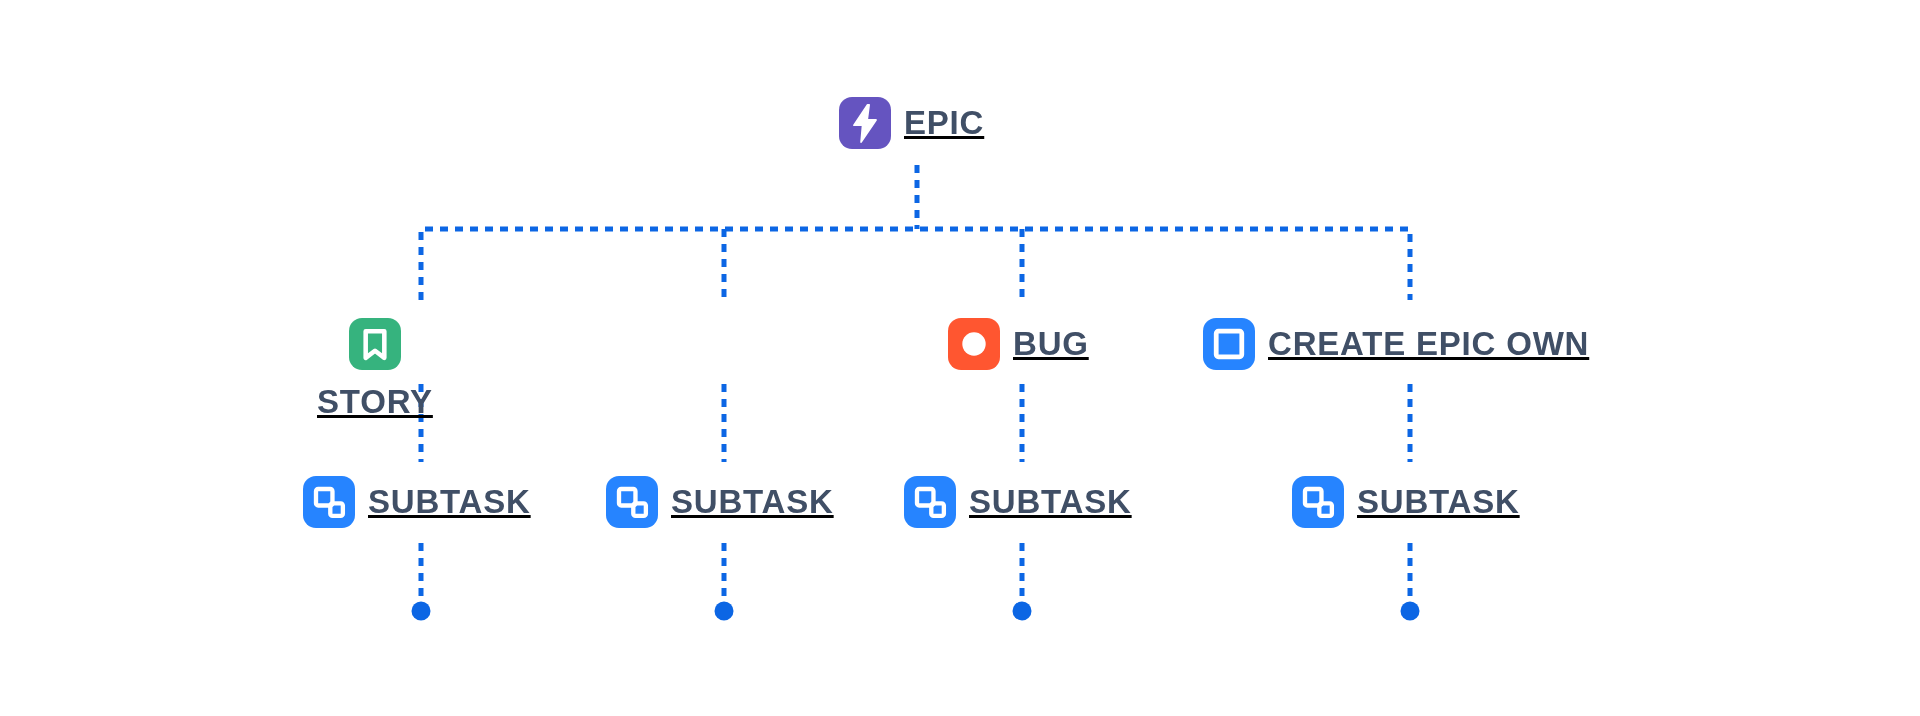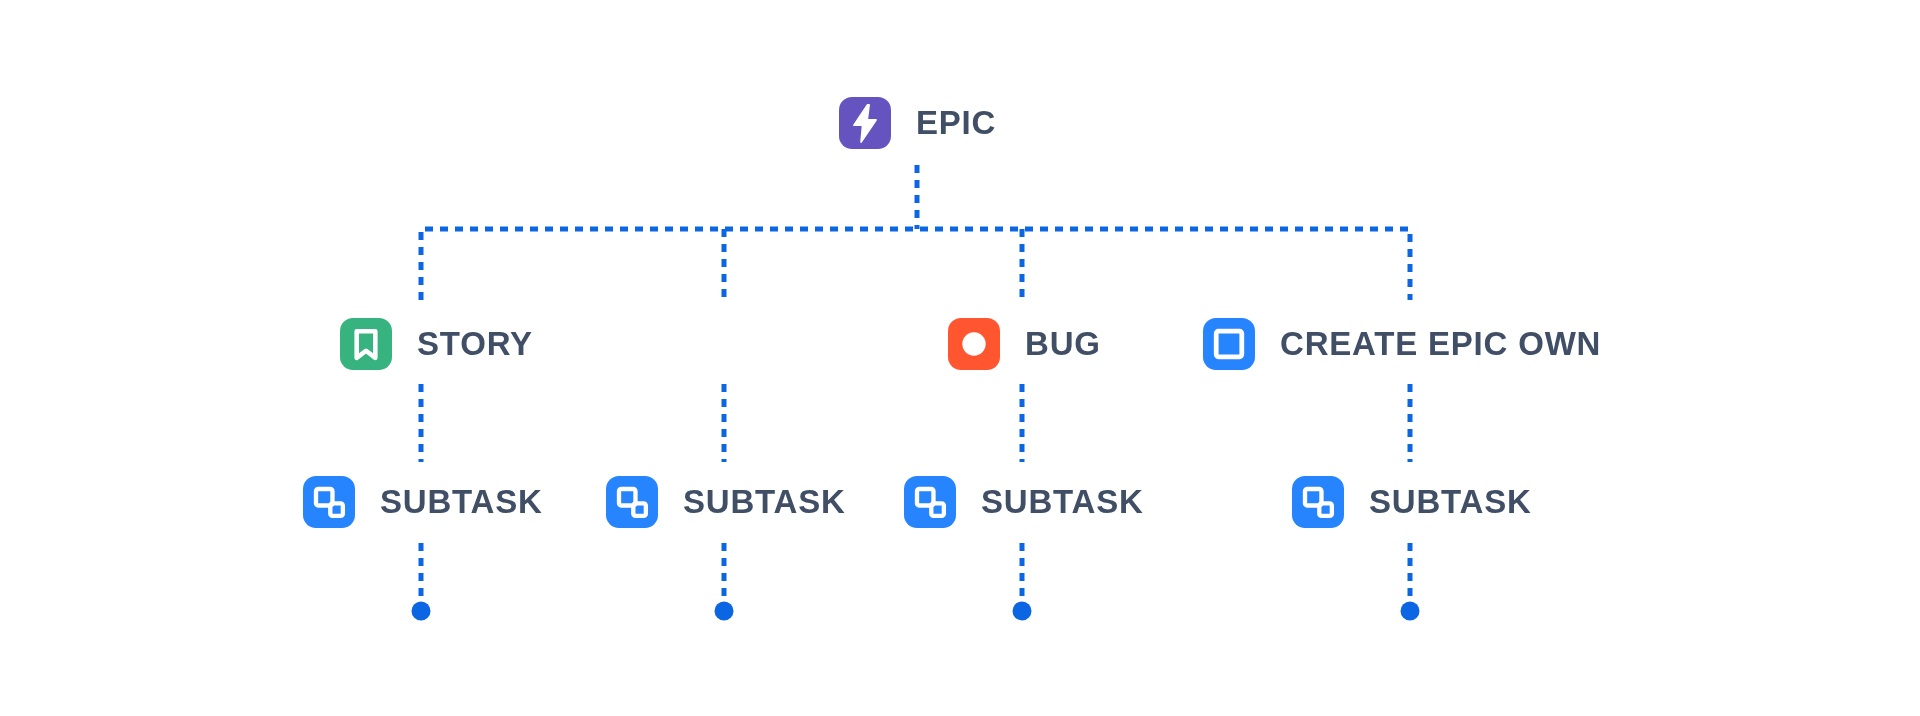--- a/index.html
+++ b/index.html
@@ -27,22 +27,23 @@
     stroke-width: 5;
     fill: none;
     stroke-dasharray: 8 7;
   }
   .dot { fill: var(--color-line, #0C66E4); }
 
   .node {
     position: absolute;
     display: flex;
     align-items: center;
-    gap: 25px;
+    gap: 13px;
     height: 52px;
+    text-decoration: underline;
   }
   .icon {
     width: 52px;
     height: 52px;
     flex: 0 0 52px;
     border-radius: 13px;
     display: block;
   }
   .icon svg { width: 100%; height: 100%; display: block; }
   .label {
@@ -53,21 +54,21 @@
     white-space: nowrap;
   }
 
   .icon-epic    { background: var(--color-epic,  #6554C0); }
   .icon-story   { background: var(--color-story, #36B37E); }
   .icon-task    { background: var(--color-task,  #4BADE8); }
   .icon-bug     { background: var(--color-bug,   #FF5630); }
   .icon-blue    { background: var(--color-blue,  #2684FF); }
 
   .node-epic      { left: 839px;  top: 97px;  }
-  .node-story     { left: 340px;  top: 318px; }
+  .node-story     { left: 317px;  top: 318px; flex-direction: column; }
   .node-task      { left: 643px;  top: 318px; }
   .node-bug       { left: 948px;  top: 318px; }
   .node-cyo       { left: 1203px; top: 318px; }
   .node-subtask-1 { left: 303px;  top: 476px; }
   .node-subtask-2 { left: 606px;  top: 476px; }
   .node-subtask-3 { left: 904px;  top: 476px; }
   .node-subtask-4 { left: 1292px; top: 476px; }
 </style>
 </head>
 <body>

